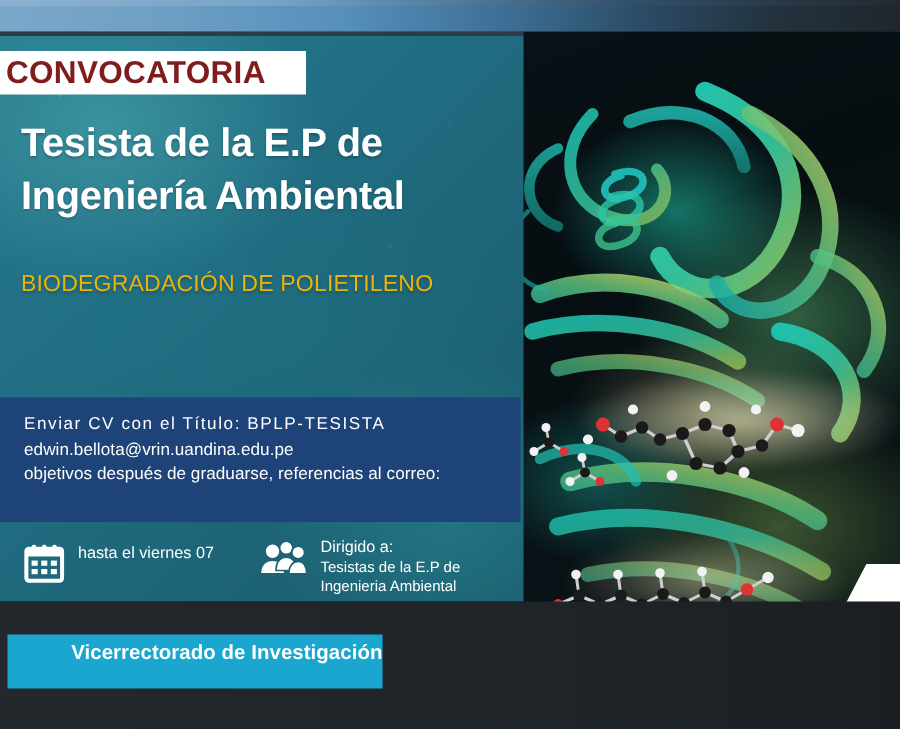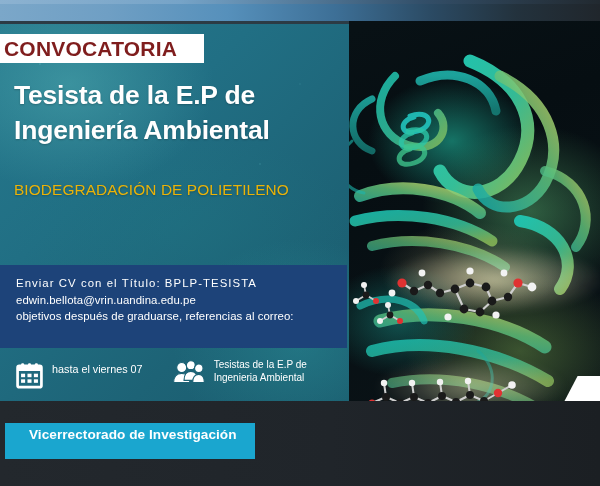--- a/index.html
+++ b/index.html
@@ -180,21 +180,21 @@
 
   
   .footer-band {
     position: absolute; left: 5px; top: 423px; width: 250px; height: 36px;
     background: #1aa6cf;
     z-index: 6;
     padding: 4px 0 0 24px;
   }
   .footer-title {
     color: #ffffff; font-size: 13.6px; font-weight: bold;
-    line-height: 1.24; letter-spacing: .05px; white-space: nowrap;
+    line-height: 1.24; letter-spacing: .05px; white-space: nowrap; text-align: right;
   }
   .footer-sub {
     color: #eaf7fc; font-size: 10.2px; line-height: 1.3;
     letter-spacing: .05px; white-space: nowrap;
   }
 
   
   .bottom-dark {
     position: absolute; left: 0; top: 401px; width: 600px; height: 85px;
     background: linear-gradient(90deg, #23282d 0%, #20252a 55%, #1b1f23 100%);
@@ -382,20 +382,21 @@
         <svg width="33" height="25" viewBox="0 0 34 25">
           <circle cx="10" cy="8.4" r="5.2" fill="#ffffff" stroke="#1d6376" stroke-width="1.2"></circle>
           <path d="M1.6 24 C1.6 17.6, 5.4 14.4, 10 14.4 C14.6 14.4, 18.4 17.6, 18.4 24 Z" fill="#ffffff" stroke="#1d6376" stroke-width="1.2"></path>
           <circle cx="19.4" cy="6" r="4.6" fill="#ffffff" stroke="#1d6376" stroke-width="1.2"></circle>
           <path d="M12.4 21.6 C12.4 15.6, 15.4 12.4, 19.4 12.4 C23.4 12.4, 26.4 15.6, 26.4 21.6 Z" fill="#ffffff" stroke="#1d6376" stroke-width="1.2"></path>
           <circle cx="27.6" cy="9.2" r="4.4" fill="#ffffff" stroke="#1d6376" stroke-width="1.2"></circle>
           <path d="M21.2 24 C21.2 18.4, 24 15.4, 27.6 15.4 C31.2 15.4, 33.4 18.4, 33.4 24 Z" fill="#ffffff" stroke="#1d6376" stroke-width="1.2"></path>
         </svg>
       </span>
       <span class="info-text">
+        <div class="aud-title">Dirigido a:</div>
         <div class="aud-sub">Tesistas de la E.P de</div>
         <div class="aud-sub">Ingenieria Ambiental</div>
       </span>
     </div>
 
   </div>
 
   <div class="footer-band">
     <div class="footer-title">Vicerrectorado de Investigación</div>
   </div>

